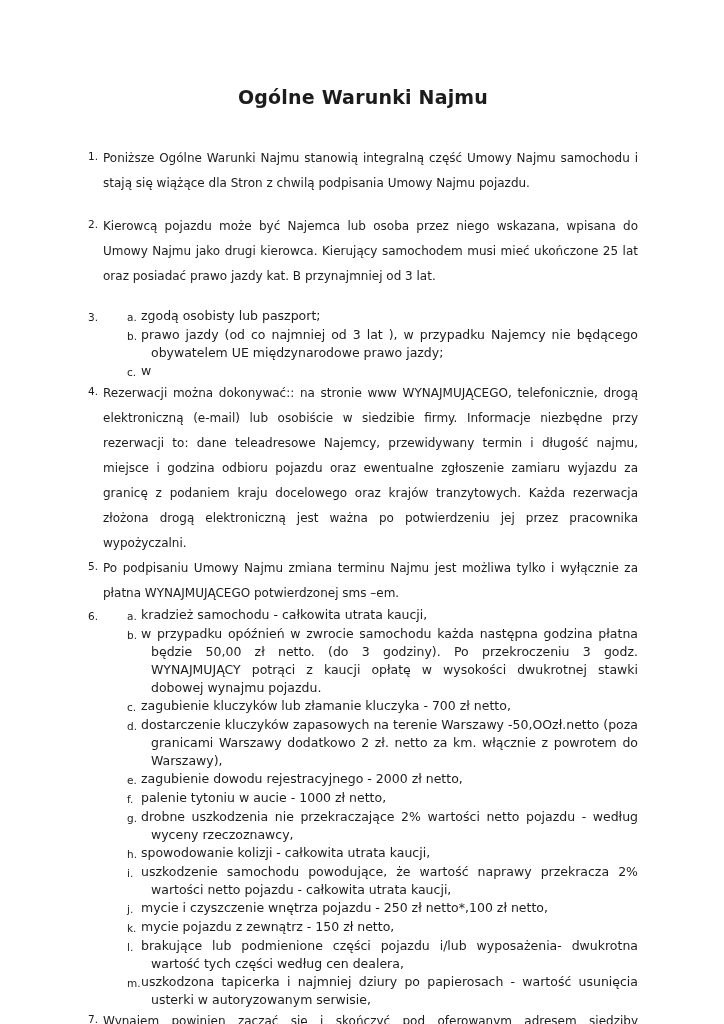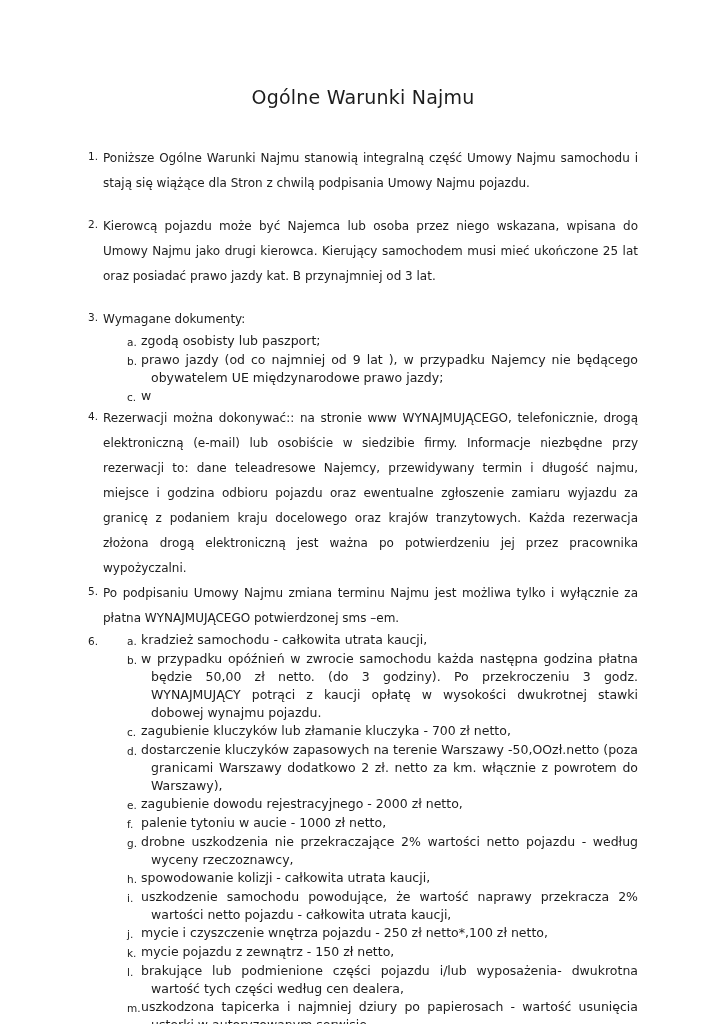--- a/index.html
+++ b/index.html
@@ -10,21 +10,21 @@
     font-family: "DejaVu Sans", "Liberation Sans", sans-serif;
     overflow: hidden;
   }
   .page {
     box-sizing: border-box;
     width: 724px; height: 1024px;
     padding: 86px 86px 0 88px;
   }
   .title {
     font-size: 19px;
-    font-weight: 400;
+    font-weight: 700;
     text-align: center;
     margin: 0 0 37px 0;
     letter-spacing: 0.2px;
     line-height: 23px;
   }
   .list { }
   .item { display: flex; align-items: flex-start; }
   .item.gap { margin-bottom: 18px; }
   .num {
     flex: 0 0 15px;
@@ -79,34 +79,33 @@
     <span class="num">2.</span>
     <div class="itext">
       <div class="lead">Kierowcą pojazdu może być Najemca lub osoba przez niego wskazana, wpisana do Umowy Najmu jako drugi kierowca. Kierujący samochodem musi mieć ukończone 25 lat oraz posiadać prawo jazdy kat. B przynajmniej od 3 lat.</div>
 
     </div>
   </div>
 
   <div class="item">
     <span class="num">3.</span>
     <div class="itext">
-      <div class="lead">Wymagane dokumenty:</div>
       <div class="subs">
   <div class="sub">
     <span class="letter">a.</span>
     <div class="stext">
       <span class="sfirst">zgodą osobisty lub paszport;</span>
       
     </div>
   </div>
 
   <div class="sub">
     <span class="letter">b.</span>
     <div class="stext">
-      <span class="sfirst">prawo jazdy (od co najmniej od 9 lat ), w przypadku Najemcy nie będącego obywatelem UE międzynarodowe prawo jazdy;</span>
+      <span class="sfirst">prawo jazdy (od co najmniej od 3 lat ), w przypadku Najemcy nie będącego obywatelem UE międzynarodowe prawo jazdy;</span>
       
     </div>
   </div>
 
   <div class="sub">
     <span class="letter">c.</span>
     <div class="stext">
       <span class="sfirst">w</span>
     </div>
   </div>

